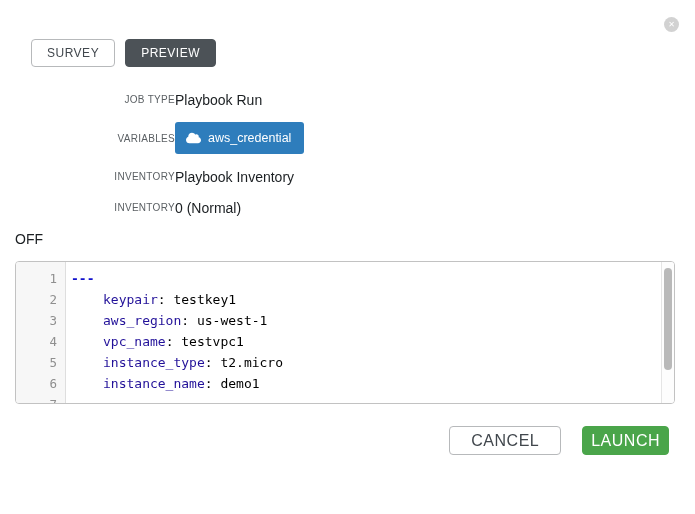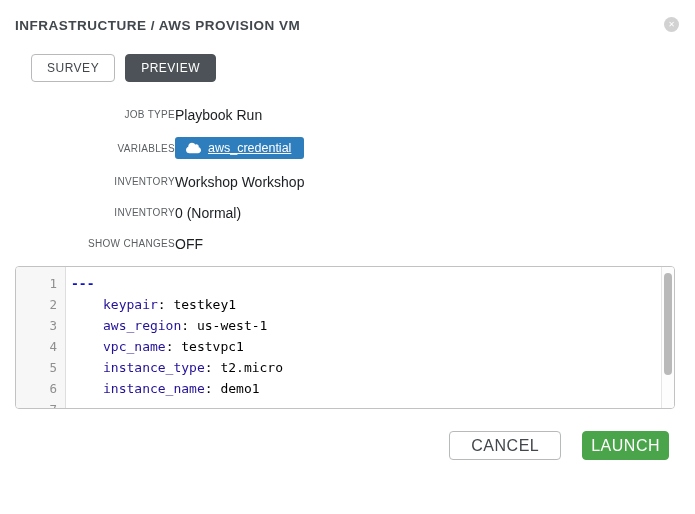--- a/index.html
+++ b/index.html
@@ -45,21 +45,21 @@
   .detail-row{display:flex;align-items:center;margin-bottom:14px;min-height:17px;}
   .row-label{
     width:160px;flex-shrink:0;font-size:10px;color:var(--label-gray);
     letter-spacing:.3px;
     text-align:right;
   }
   .row-value{font-size:14px;color:var(--value-dark);}
   .badge{
     display:inline-flex;align-items:center;gap:7px;
     background:var(--badge-blue);color:#ffffff;font-size:12.5px;
-    padding:4px 13px 4px 11px;border-radius:3px;cursor:pointer;height:22px;text-decoration:underline;
+    padding:4px 13px 4px 11px;border-radius:3px;cursor:pointer;height:32px;
   }
   .ev-label{
     margin-top:19px;margin-bottom:4px;font-size:12.5px;
     color:var(--label-gray);letter-spacing:.3px;line-height:14px;
   }
   .editor{
     position:relative;height:143px;border:1px solid #c2c2c2;border-radius:4px;
     overflow:hidden;background:#ffffff;display:flex;
     font-family:"DejaVu Sans Mono","Liberation Mono",monospace;
     font-size:13px;line-height:21px;margin-right:4px;
@@ -97,21 +97,20 @@
   .btn-launch{
     background:var(--launch-green);border:1px solid var(--launch-green);
     color:#ffffff;padding:0 8px;
   }
 </style>
 </head>
 <body>
 
 <div class="modal">
 
-  <div class="modal-title">INFRASTRUCTURE / AWS PROVISION VM</div>
 
   <div class="close-btn">✕</div>
 
   <div class="tabs">
     <button class="tab">SURVEY</button>
     <button class="tab active">PREVIEW</button>
   </div>
 
   <div class="details" id="details">
       <div class="detail-row">
@@ -122,28 +121,27 @@
         <div class="row-label">VARIABLES</div>
         <span class="badge">
           <svg width="15" height="12" viewBox="0 0 640 512" aria-hidden="true">
             <path fill="#ffffff" d="M537.6 226.6c4.1-10.7 6.4-22.4 6.4-34.6 0-53-43-96-96-96-19.7 0-38.1 6-53.3 16.2C367 64.2 315.3 32 256 32c-88.4 0-160 71.6-160 160 0 2.7.1 5.4.2 8.1C40.2 219.8 0 273.2 0 336c0 79.5 64.5 144 144 144h368c70.7 0 128-57.3 128-128 0-61.9-44-113.6-102.4-125.4z"></path>
           </svg>
           <span>aws_credential</span>
         </span>
       </div>
       <div class="detail-row">
         <div class="row-label">INVENTORY</div>
-        <div class="row-value">Workshop Workshop</div>
+        <div class="row-value">Playbook Inventory</div>
       </div>
       <div class="detail-row">
         <div class="row-label">INVENTORY</div>
         <div class="row-value">0 (Normal)</div>
       </div>
       <div class="detail-row">
-        <div class="row-label">SHOW CHANGES</div>
         <div class="row-value">OFF</div>
       </div>
     </div>
 
 
   <div class="editor">
     <div class="gutter" id="gutter">
         <div class="ln">1</div>
         <div class="ln">2</div>
         <div class="ln">3</div>

